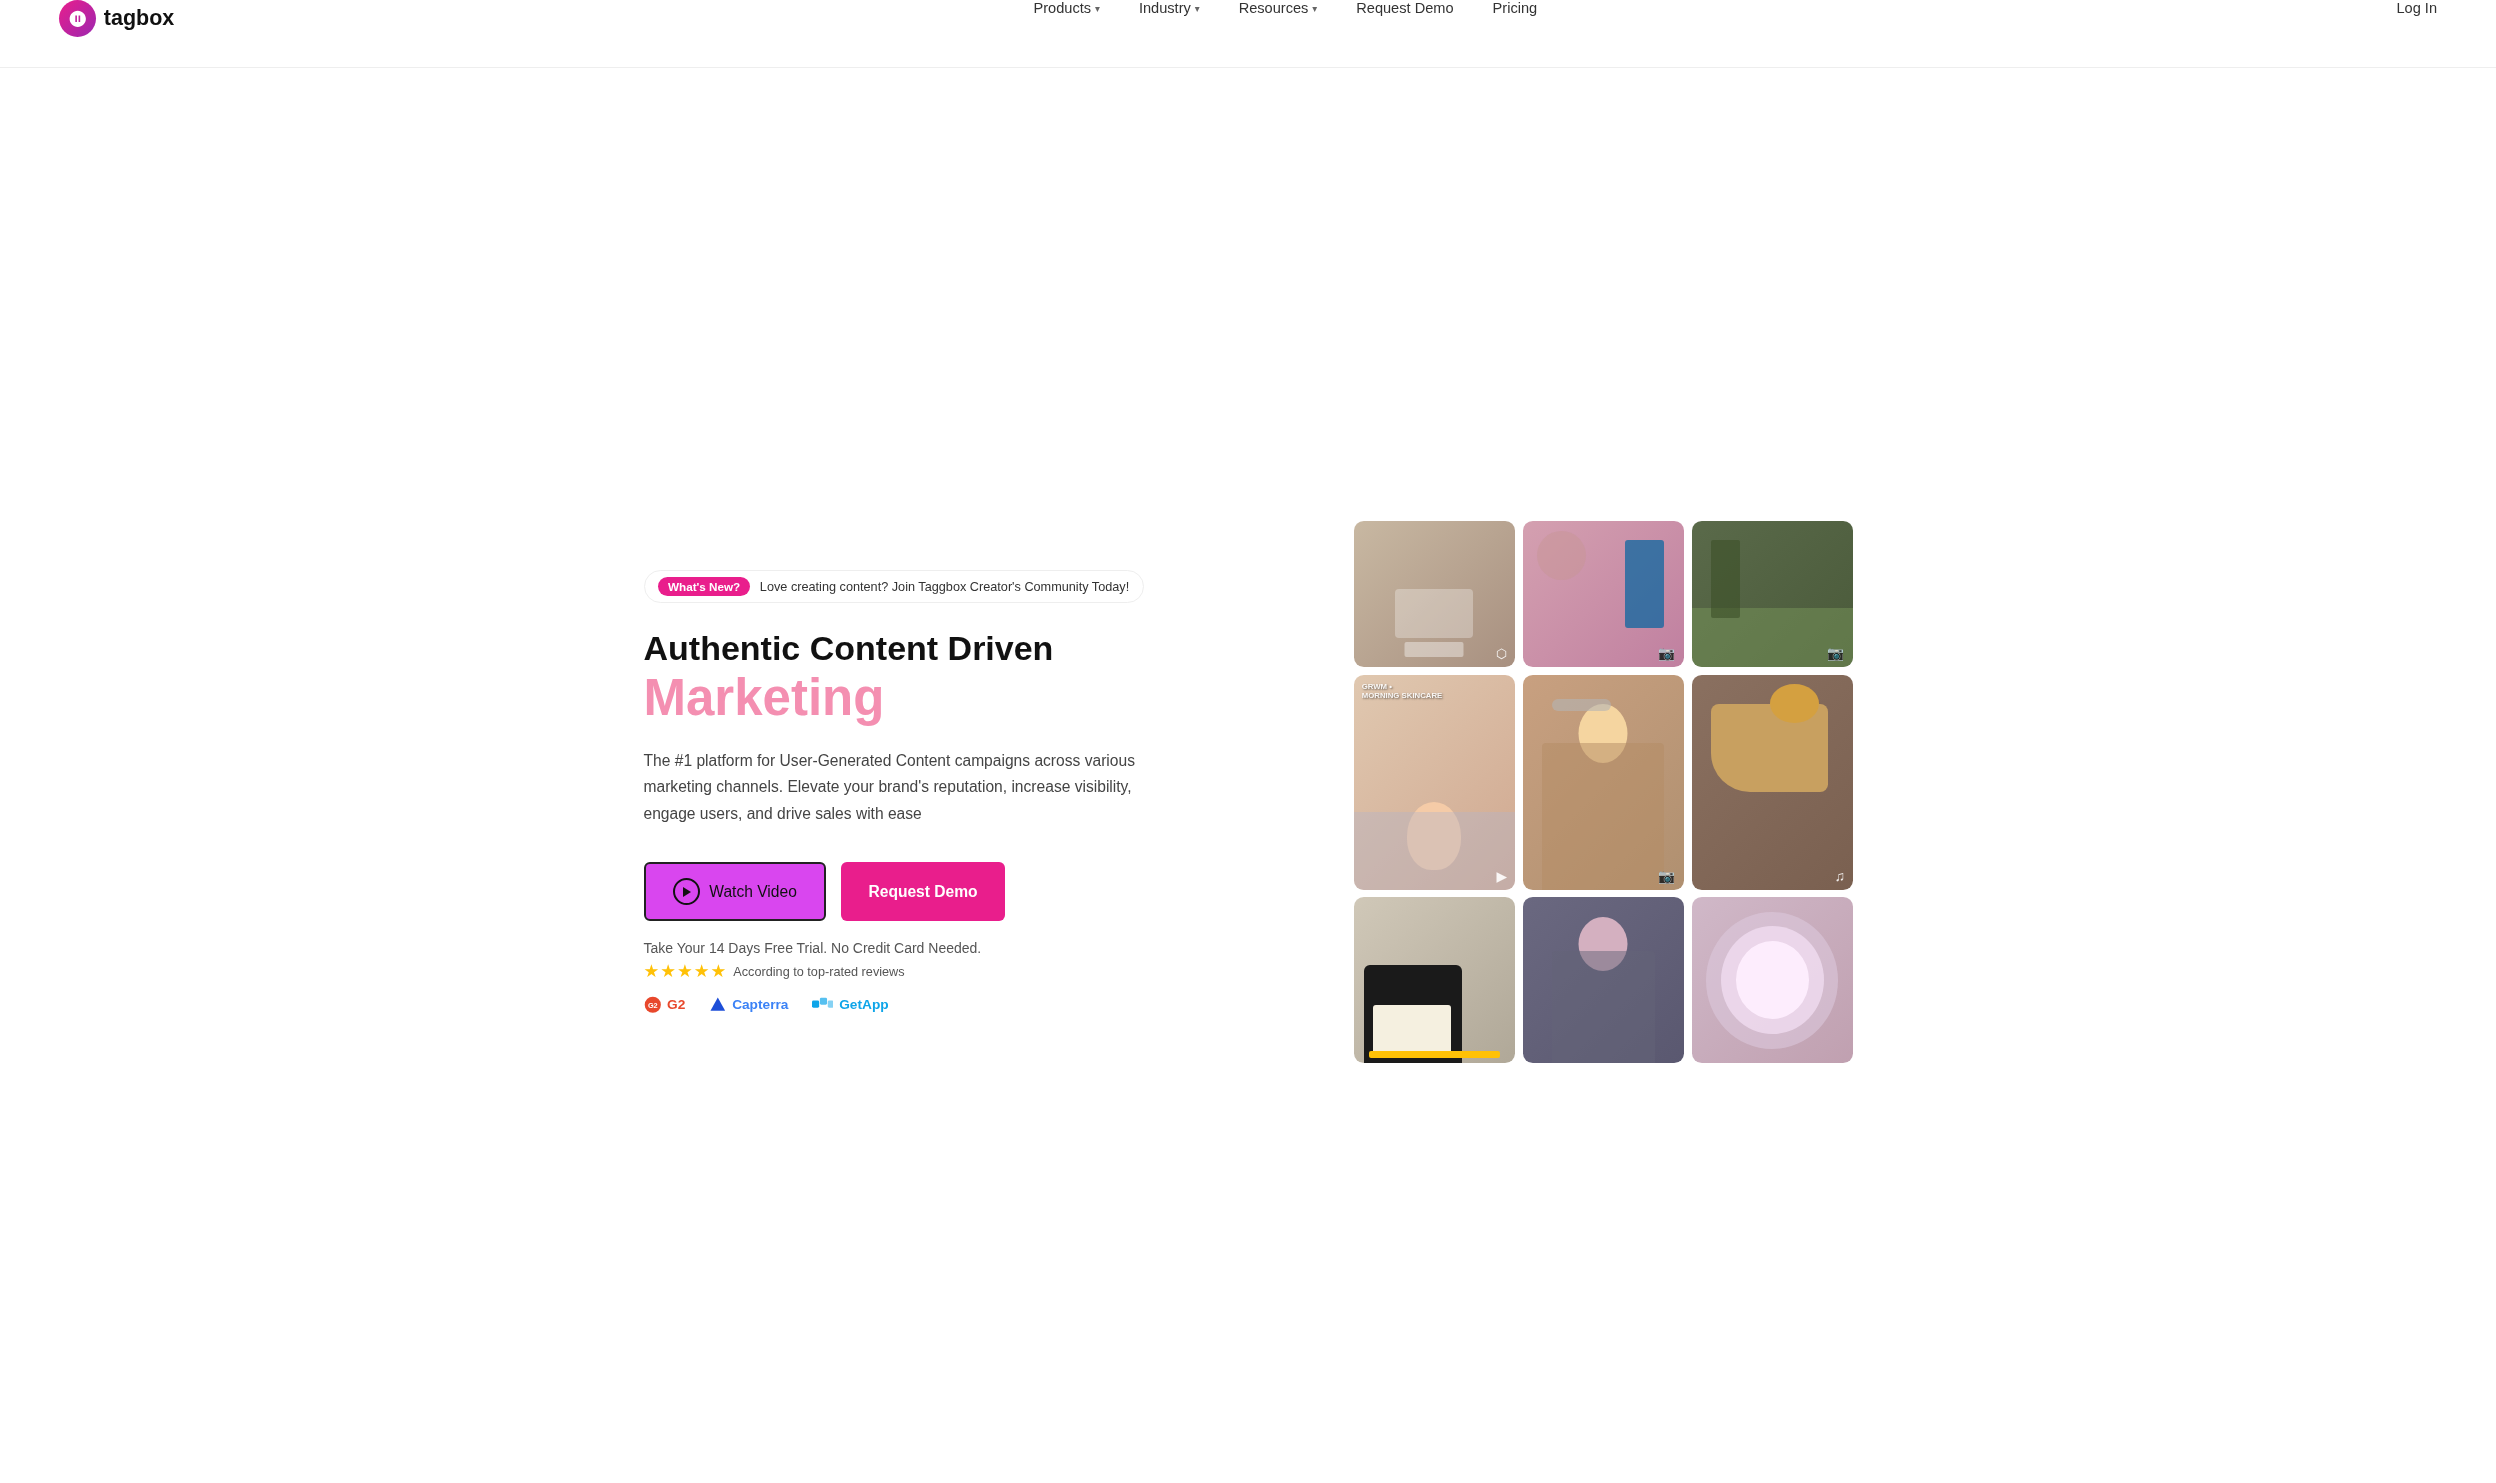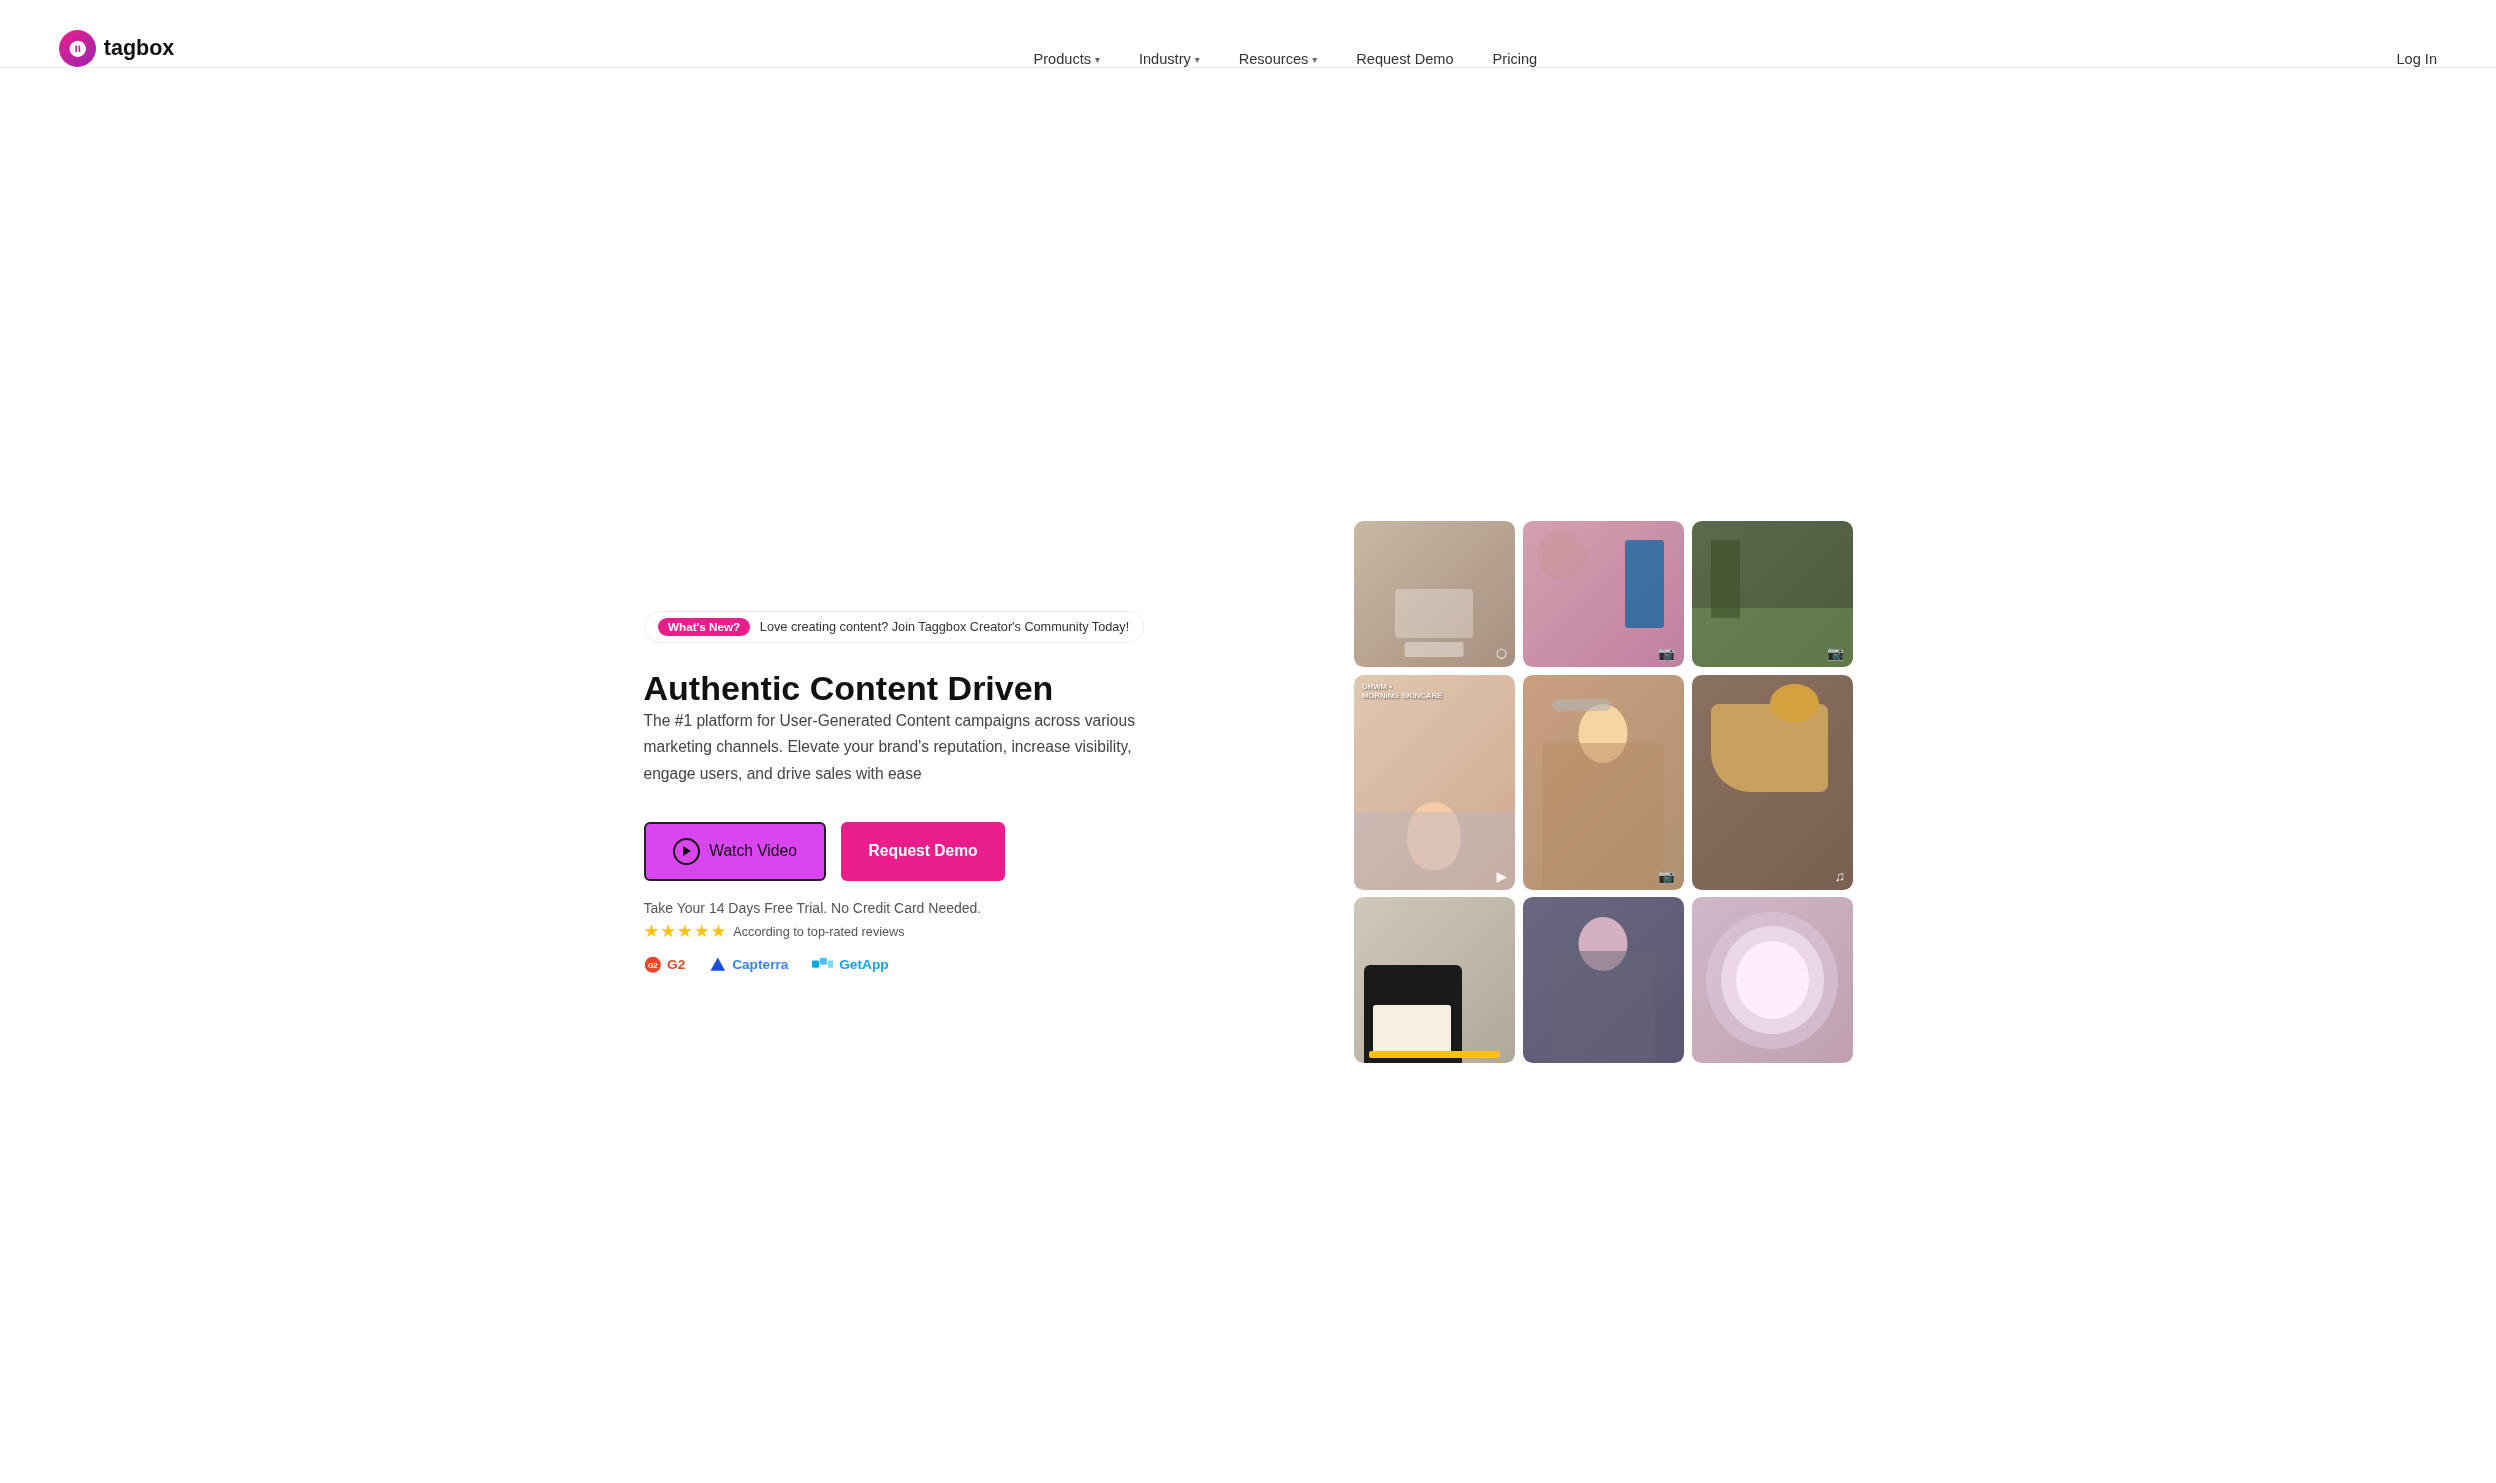--- a/index.html
+++ b/index.html
@@ -1,20 +1,20 @@
 <!DOCTYPE html>
 <html><head>
   <meta charset="utf-8">
   <style>
     * { margin: 0; padding: 0; box-sizing: border-box; }
     body { font-family: -apple-system, BlinkMacSystemFont, 'Segoe UI', sans-serif; background: #fff; color: #111; overflow-x: hidden; }
 
     
     nav {
-      display: flex; align-items: flex-end; justify-content: space-between;
+      display: flex; align-items: flex-start; justify-content: space-between;
       padding: 0 59px; height: 68px; border-bottom: 1px solid #eee;
       position: sticky; top: 0; background: #fff; z-index: 100;
     }
     .nav-logo { display: flex; align-items: center; gap: 7.8px; cursor: pointer; }
     .nav-logo-icon {
       width: 37px; height: 37px; border-radius: 50%;
       background: linear-gradient(135deg, #e91e8c, #9c27b0);
       display: flex; align-items: center; justify-content: center;
     }
     .nav-logo-icon svg { width: 19.5px; height: 19.5px; fill: white; }
@@ -156,20 +156,21 @@
 
 <section class="hero">
   <div class="hero-left">
 
     <div class="hero-badge">
       <span class="hero-badge-pill">What's New?</span>
       <span class="hero-badge-text">Love creating content? Join Taggbox Creator's Community Today!</span>
     </div>
 
     <div class="hero-title-black">Authentic Content Driven</div>
+    <div class="hero-title-pink">Marketing</div>
 
     <p class="hero-desc">The #1 platform for User-Generated Content campaigns across various marketing channels. Elevate your brand's reputation, increase visibility, engage users, and drive sales with ease</p>
 
     <div class="hero-buttons">
       <button class="btn-watch">
         <span class="btn-watch-icon"></span>
         <span>Watch Video</span>
       </button>
       <button class="btn-demo">Request Demo</button>
     </div>

